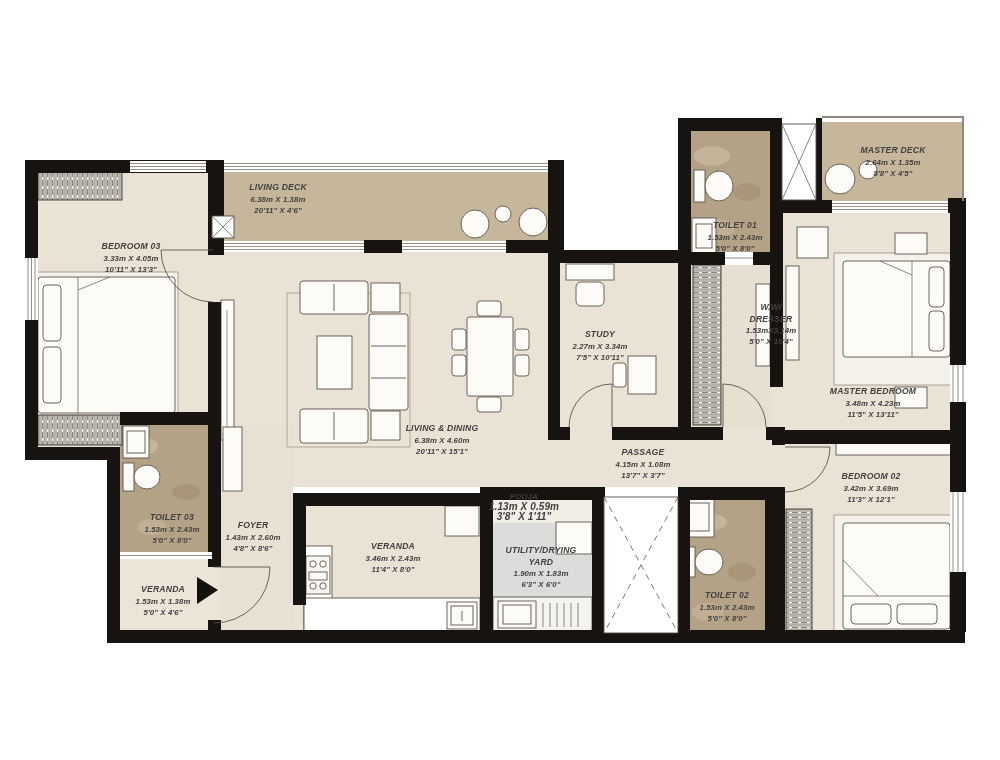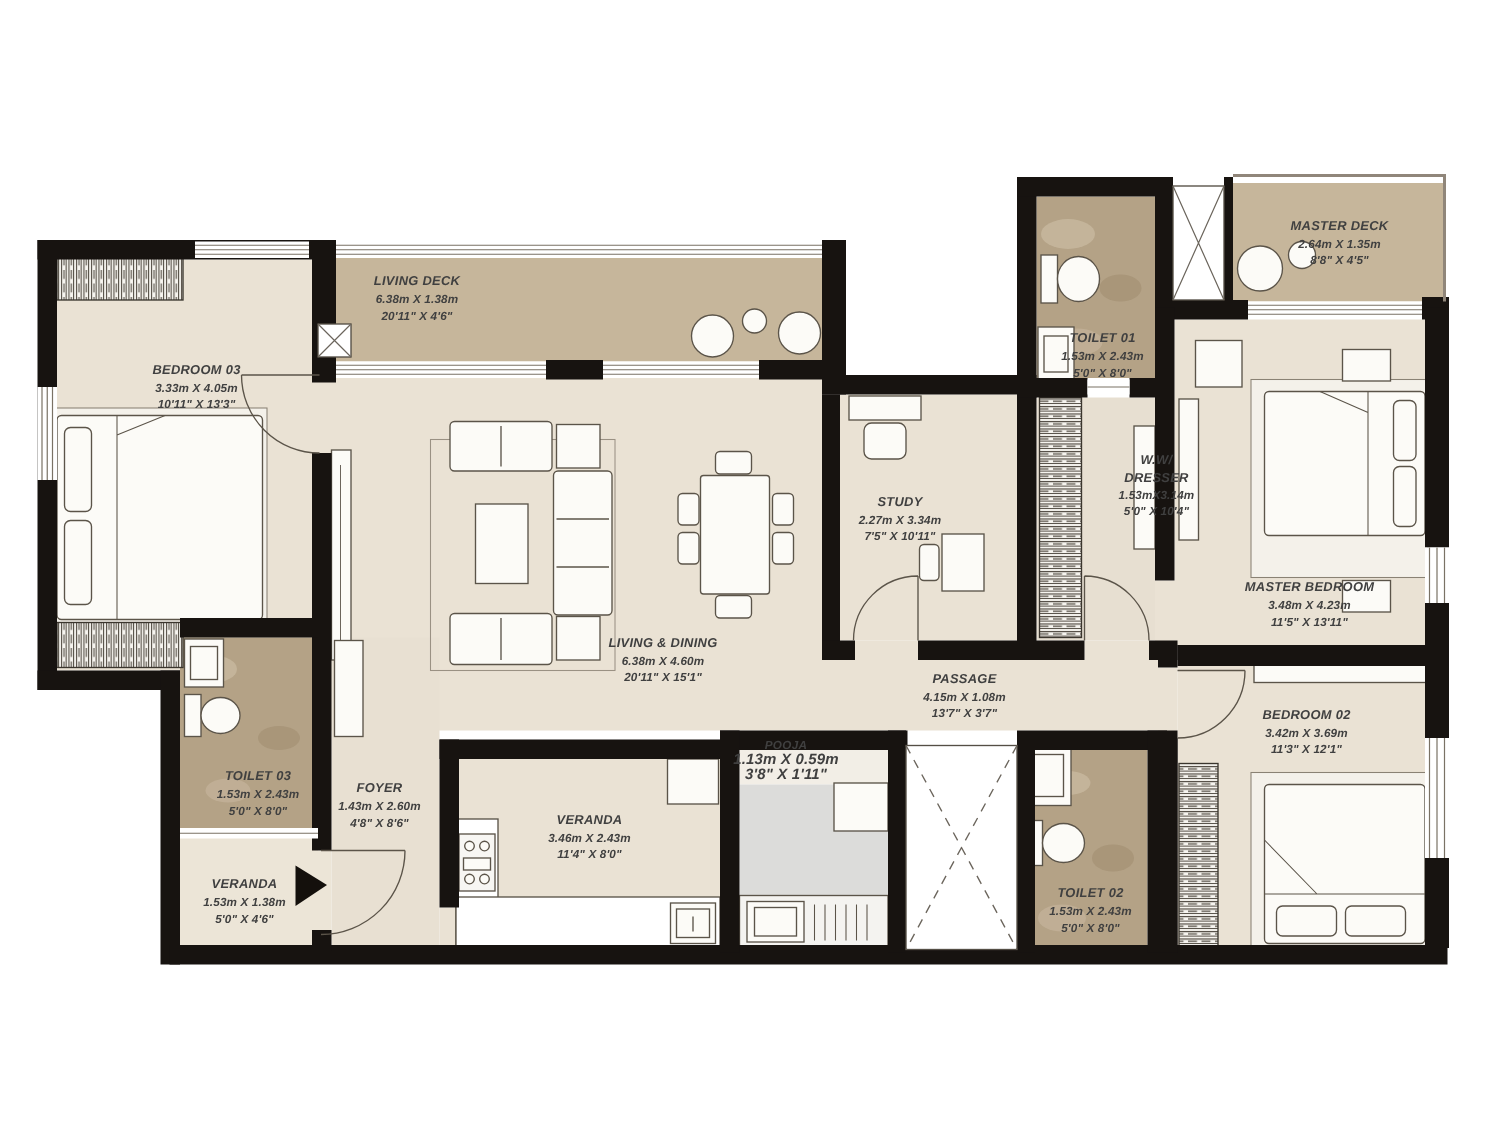--- a/index.html
+++ b/index.html
@@ -392,20 +392,25 @@
 <div class="lbl" style="left:393px;top:558px">
   <div class="ln">VERANDA</div>
   <div class="ld">3.46m X 2.43m</div>
   <div class="ld">11'4" X 8'0"</div>
 </div>
 <div class="lbl small" style="left:524px;top:507px">
   <div class="ln">POOJA</div>
   <div class="ld">1.13m X 0.59m</div>
   <div class="ld">3'8" X 1'11"</div>
 </div>
+<div class="lbl wrap" id="lbl-utility" style="left:541px;top:567px">
+  <div class="ln">UTILITY/DRYING YARD</div>
+  <div class="ld">1.90m X 1.83m</div>
+  <div class="ld">6'3" X 6'0"</div>
+</div>
 <div class="lbl" style="left:727px;top:607px">
   <div class="ln">TOILET 02</div>
   <div class="ld">1.53m X 2.43m</div>
   <div class="ld">5'0" X 8'0"</div>
 </div>
 <div class="lbl" style="left:163px;top:601px">
   <div class="ln">VERANDA</div>
   <div class="ld">1.53m X 1.38m</div>
   <div class="ld">5'0" X 4'6"</div>
 </div>

